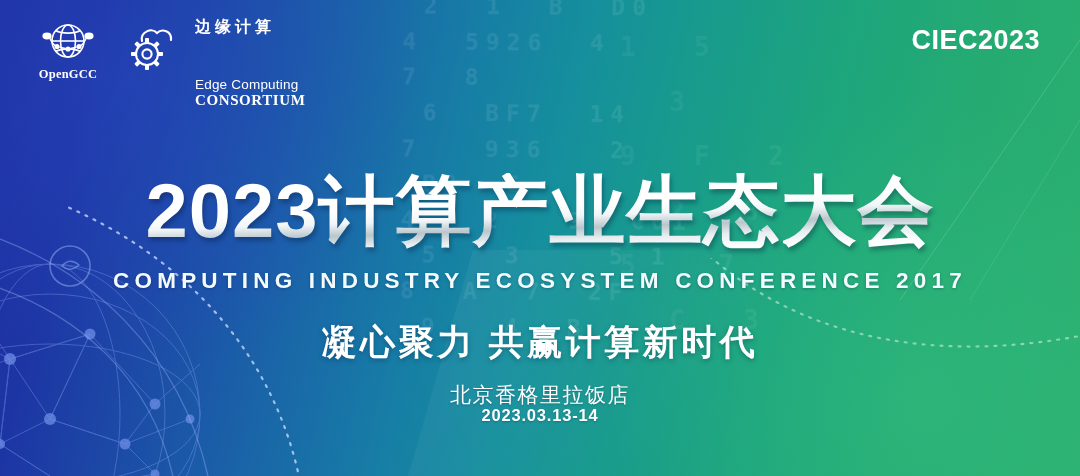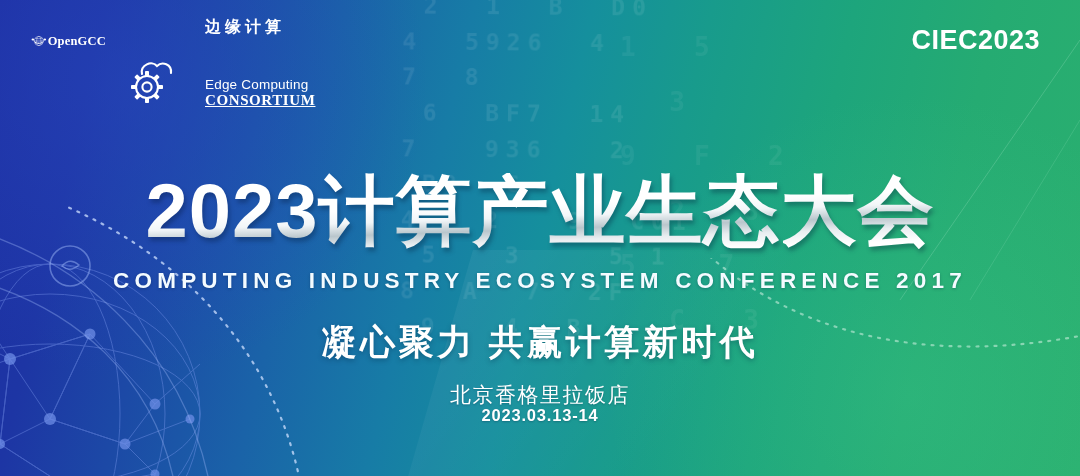--- a/index.html
+++ b/index.html
@@ -97,37 +97,37 @@
   .logos {
     position: absolute;
     left: 30px;
     top: 16px;
     display: flex;
     align-items: flex-start;
     gap: 22px;
   }
   .logo-opengcc {
     display: flex;
-    flex-direction: row;
+    flex-direction: column;
     align-items: center;
     width: 76px;
   }
   .logo-opengcc .mark { display:block; }
   .logo-opengcc .wordmark {
     margin-top: 1px;
     font-family: "Liberation Serif", "DejaVu Serif", serif;
     font-weight: 700;
     font-size: 12.5px;
     color: #ffffff;
     letter-spacing: 0.2px;
   }
   .logo-ecc {
     display: flex;
-    align-items: flex-end;
-    gap: 21px;
+    align-items: flex-start;
+    gap: 11px;
     padding-top: 3px;
   }
   .logo-ecc .ecc-text {
     display: flex;
     flex-direction: column;
     line-height: 1;
   }
   .ecc-cn {
     color: #ffffff;
     font-size: 16px;
@@ -142,21 +142,20 @@
     letter-spacing: 0.2px;
     margin-bottom: 1px;
     margin-top: 40px;
   }
   .ecc-sub {
     color: #ffffff;
     font-family: "Liberation Serif", "DejaVu Serif", serif;
     font-size: 15px;
     font-weight: 700;
     letter-spacing: 0.6px;
-    text-decoration: underline;
   }
   .brandcode {
     position: absolute;
     right: 40px;
     top: 25px;
     color: #ffffff;
     font-size: 27px;
     font-weight: 700;
     letter-spacing: 0.5px;
   }

